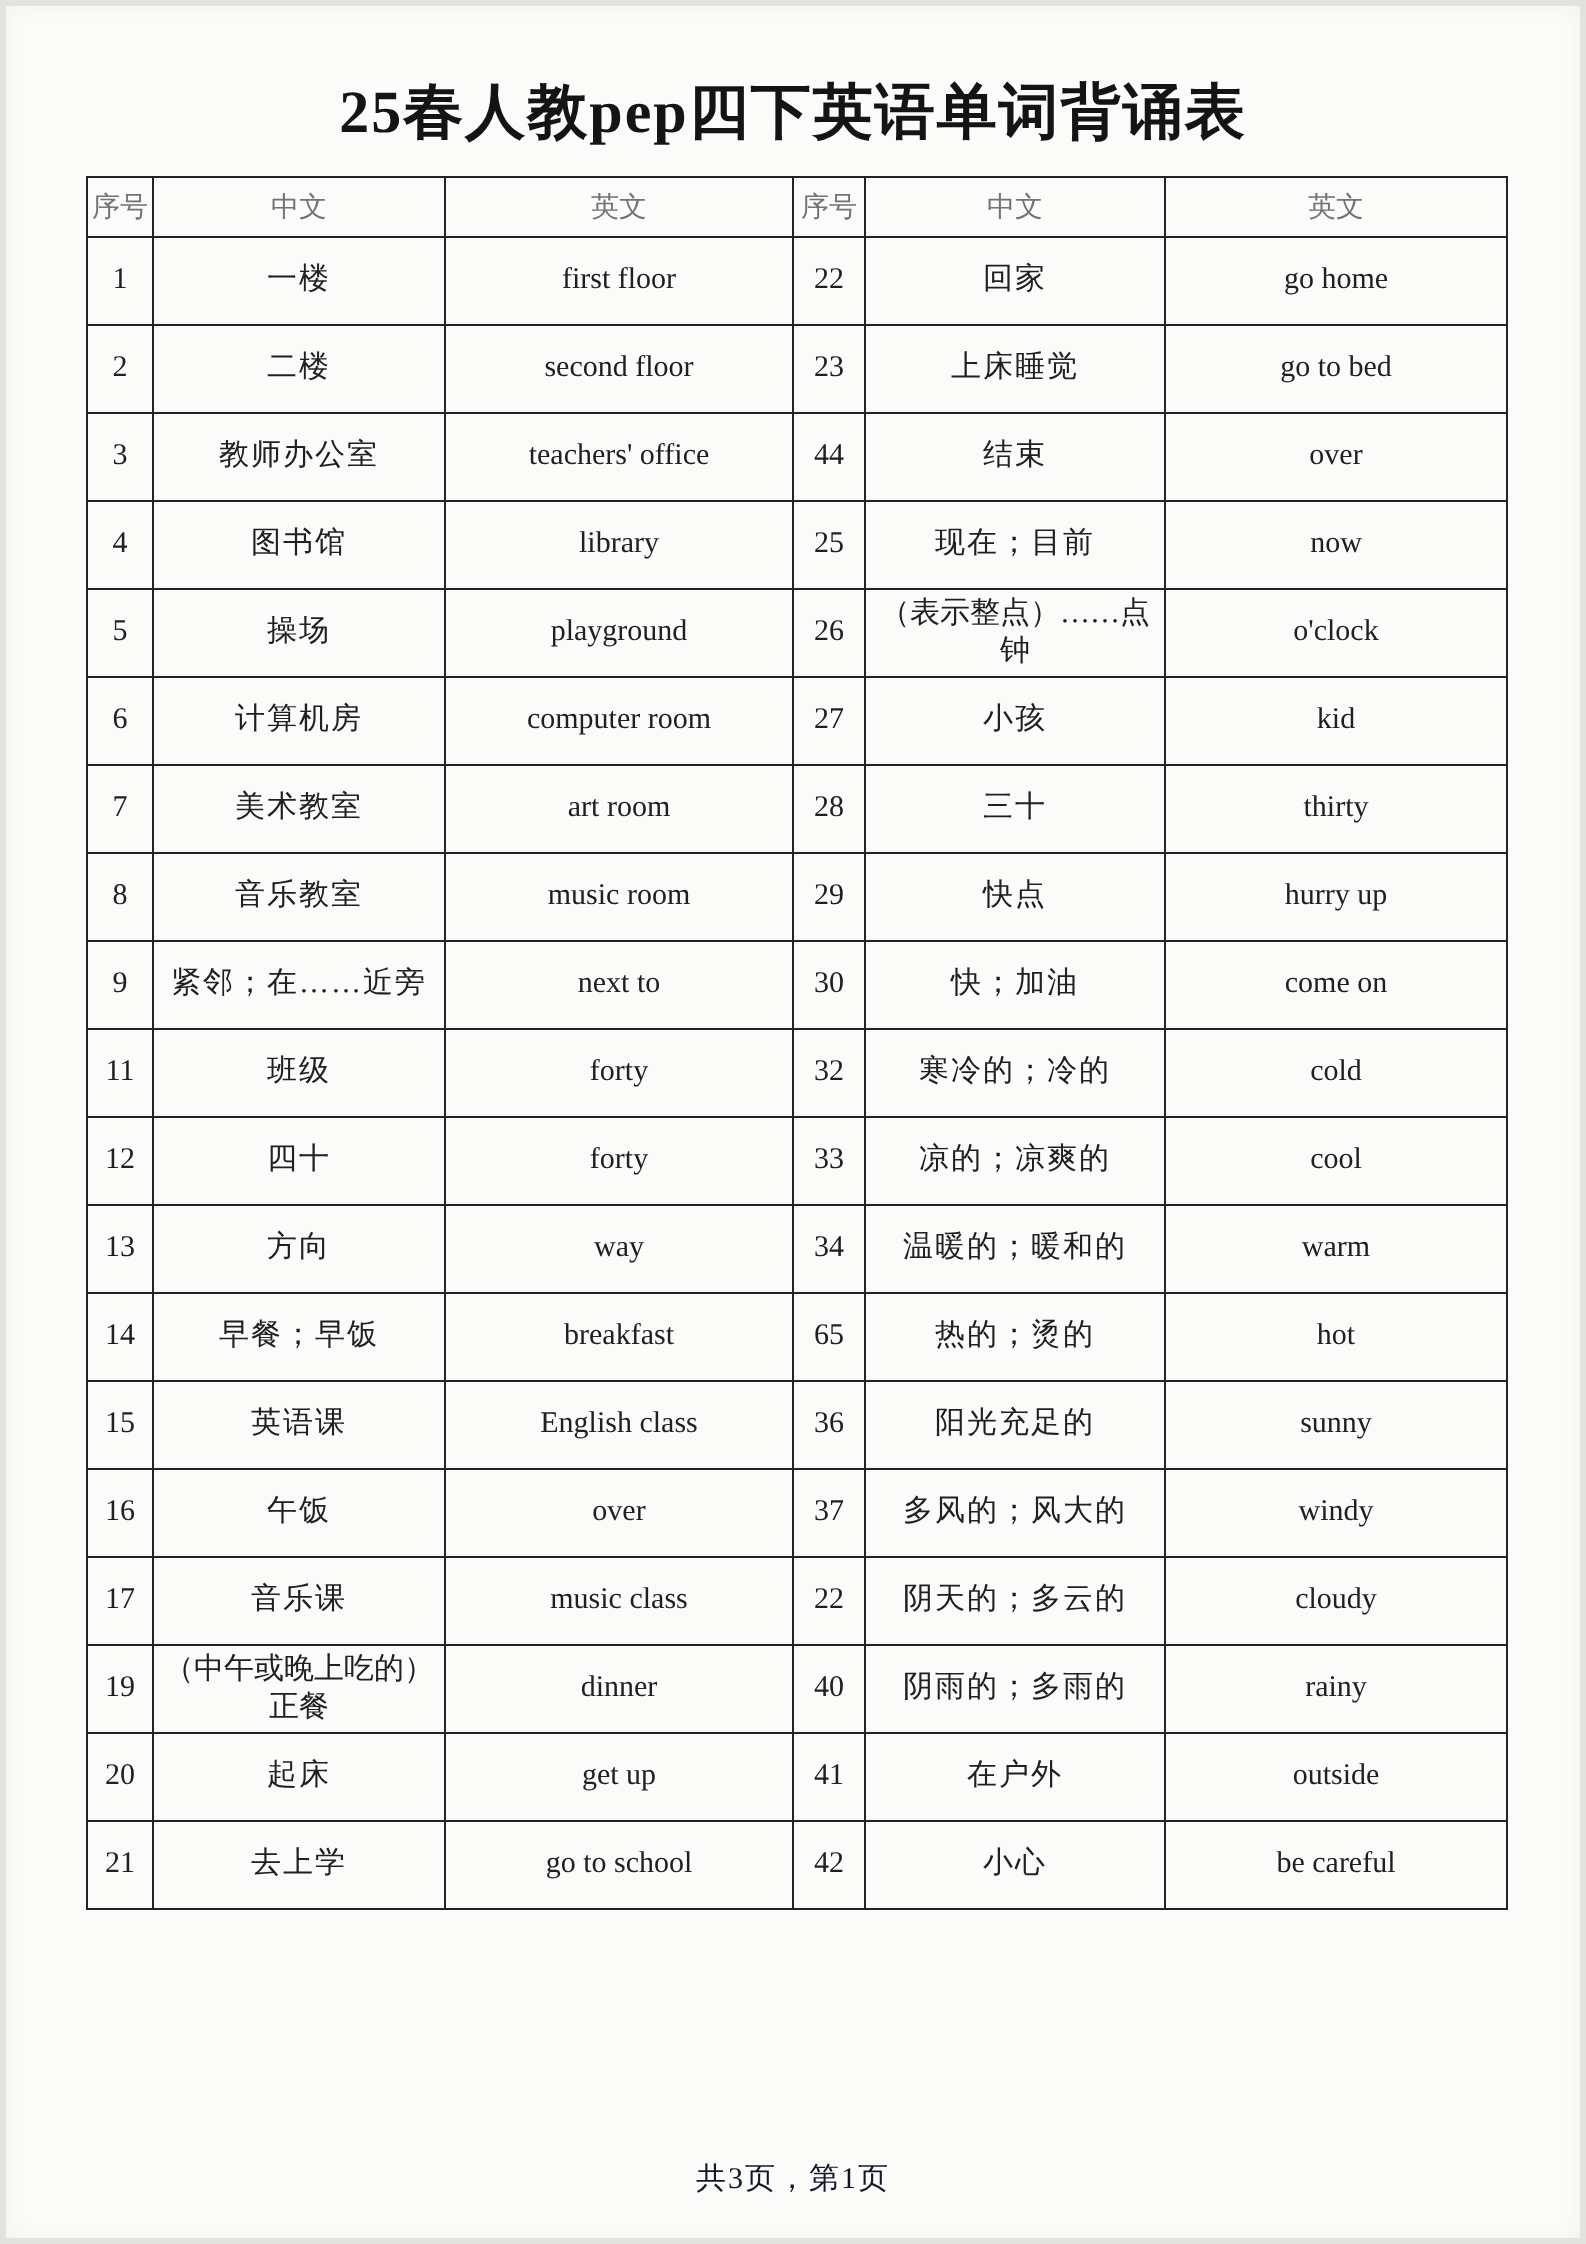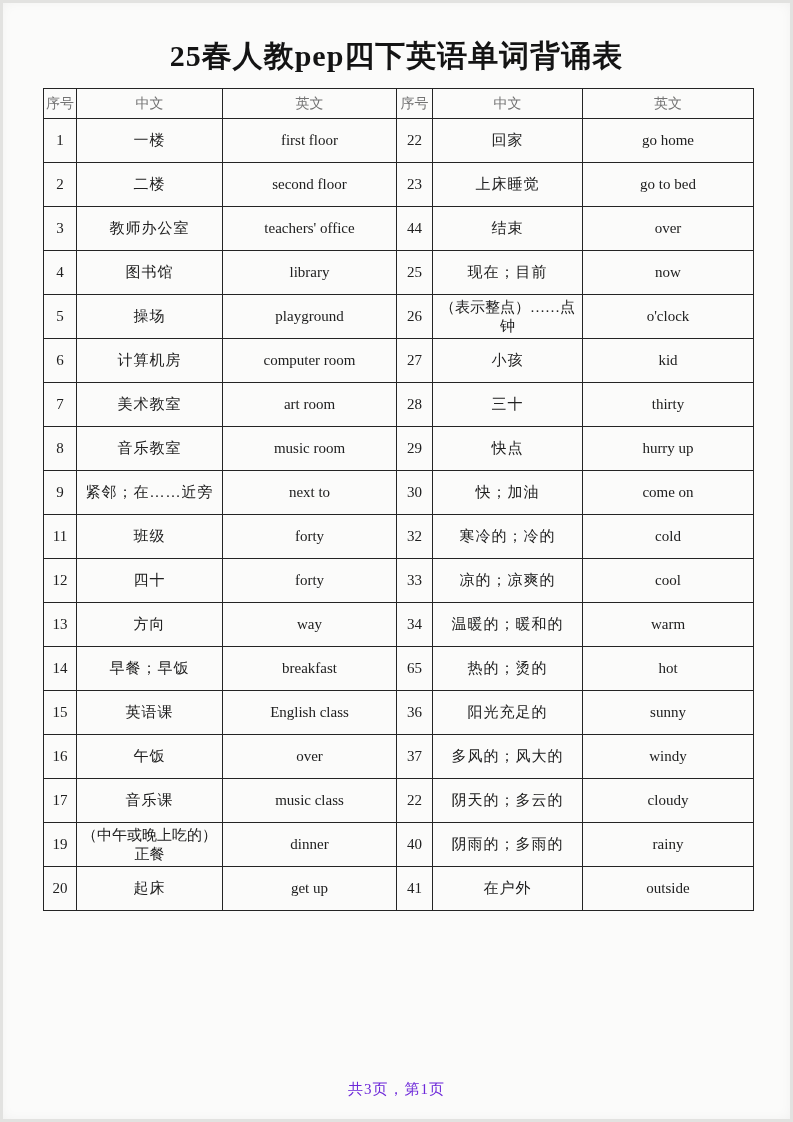--- a/index.html
+++ b/index.html
@@ -59,21 +59,21 @@
   col.c-no2 { width: 36px; }
   col.c-cn2 { width: 150px; }
   col.c-en2 { width: 171px; }
   .page-footer {
     position: absolute;
     top: 1080px;
     left: 0;
     width: 100%;
     text-align: center;
     font-size: 15px;
-    color: #6d28d9;
+    color: #0f172a;
     letter-spacing: 1px;
   }
 </style>
 </head>
 <body>
 
 <div class="page-title">25春人教pep四下英语单词背诵表</div>
 
 <table class="vocab">
   <colgroup>
@@ -232,16 +232,24 @@
         <td class="english">rainy</td>
       </tr>
       <tr>
         <td class="index">20</td>
         <td class="chinese">起床</td>
         <td class="english">get up</td>
         <td class="index">41</td>
         <td class="chinese">在户外</td>
         <td class="english">outside</td>
       </tr>
+      <tr>
+        <td class="index">21</td>
+        <td class="chinese">去上学</td>
+        <td class="english">go to school</td>
+        <td class="index">42</td>
+        <td class="chinese">小心</td>
+        <td class="english">be careful</td>
+      </tr>
     </tbody>
 </table>
 
 <div class="page-footer">共3页，第1页</div>
 
 </body></html>

